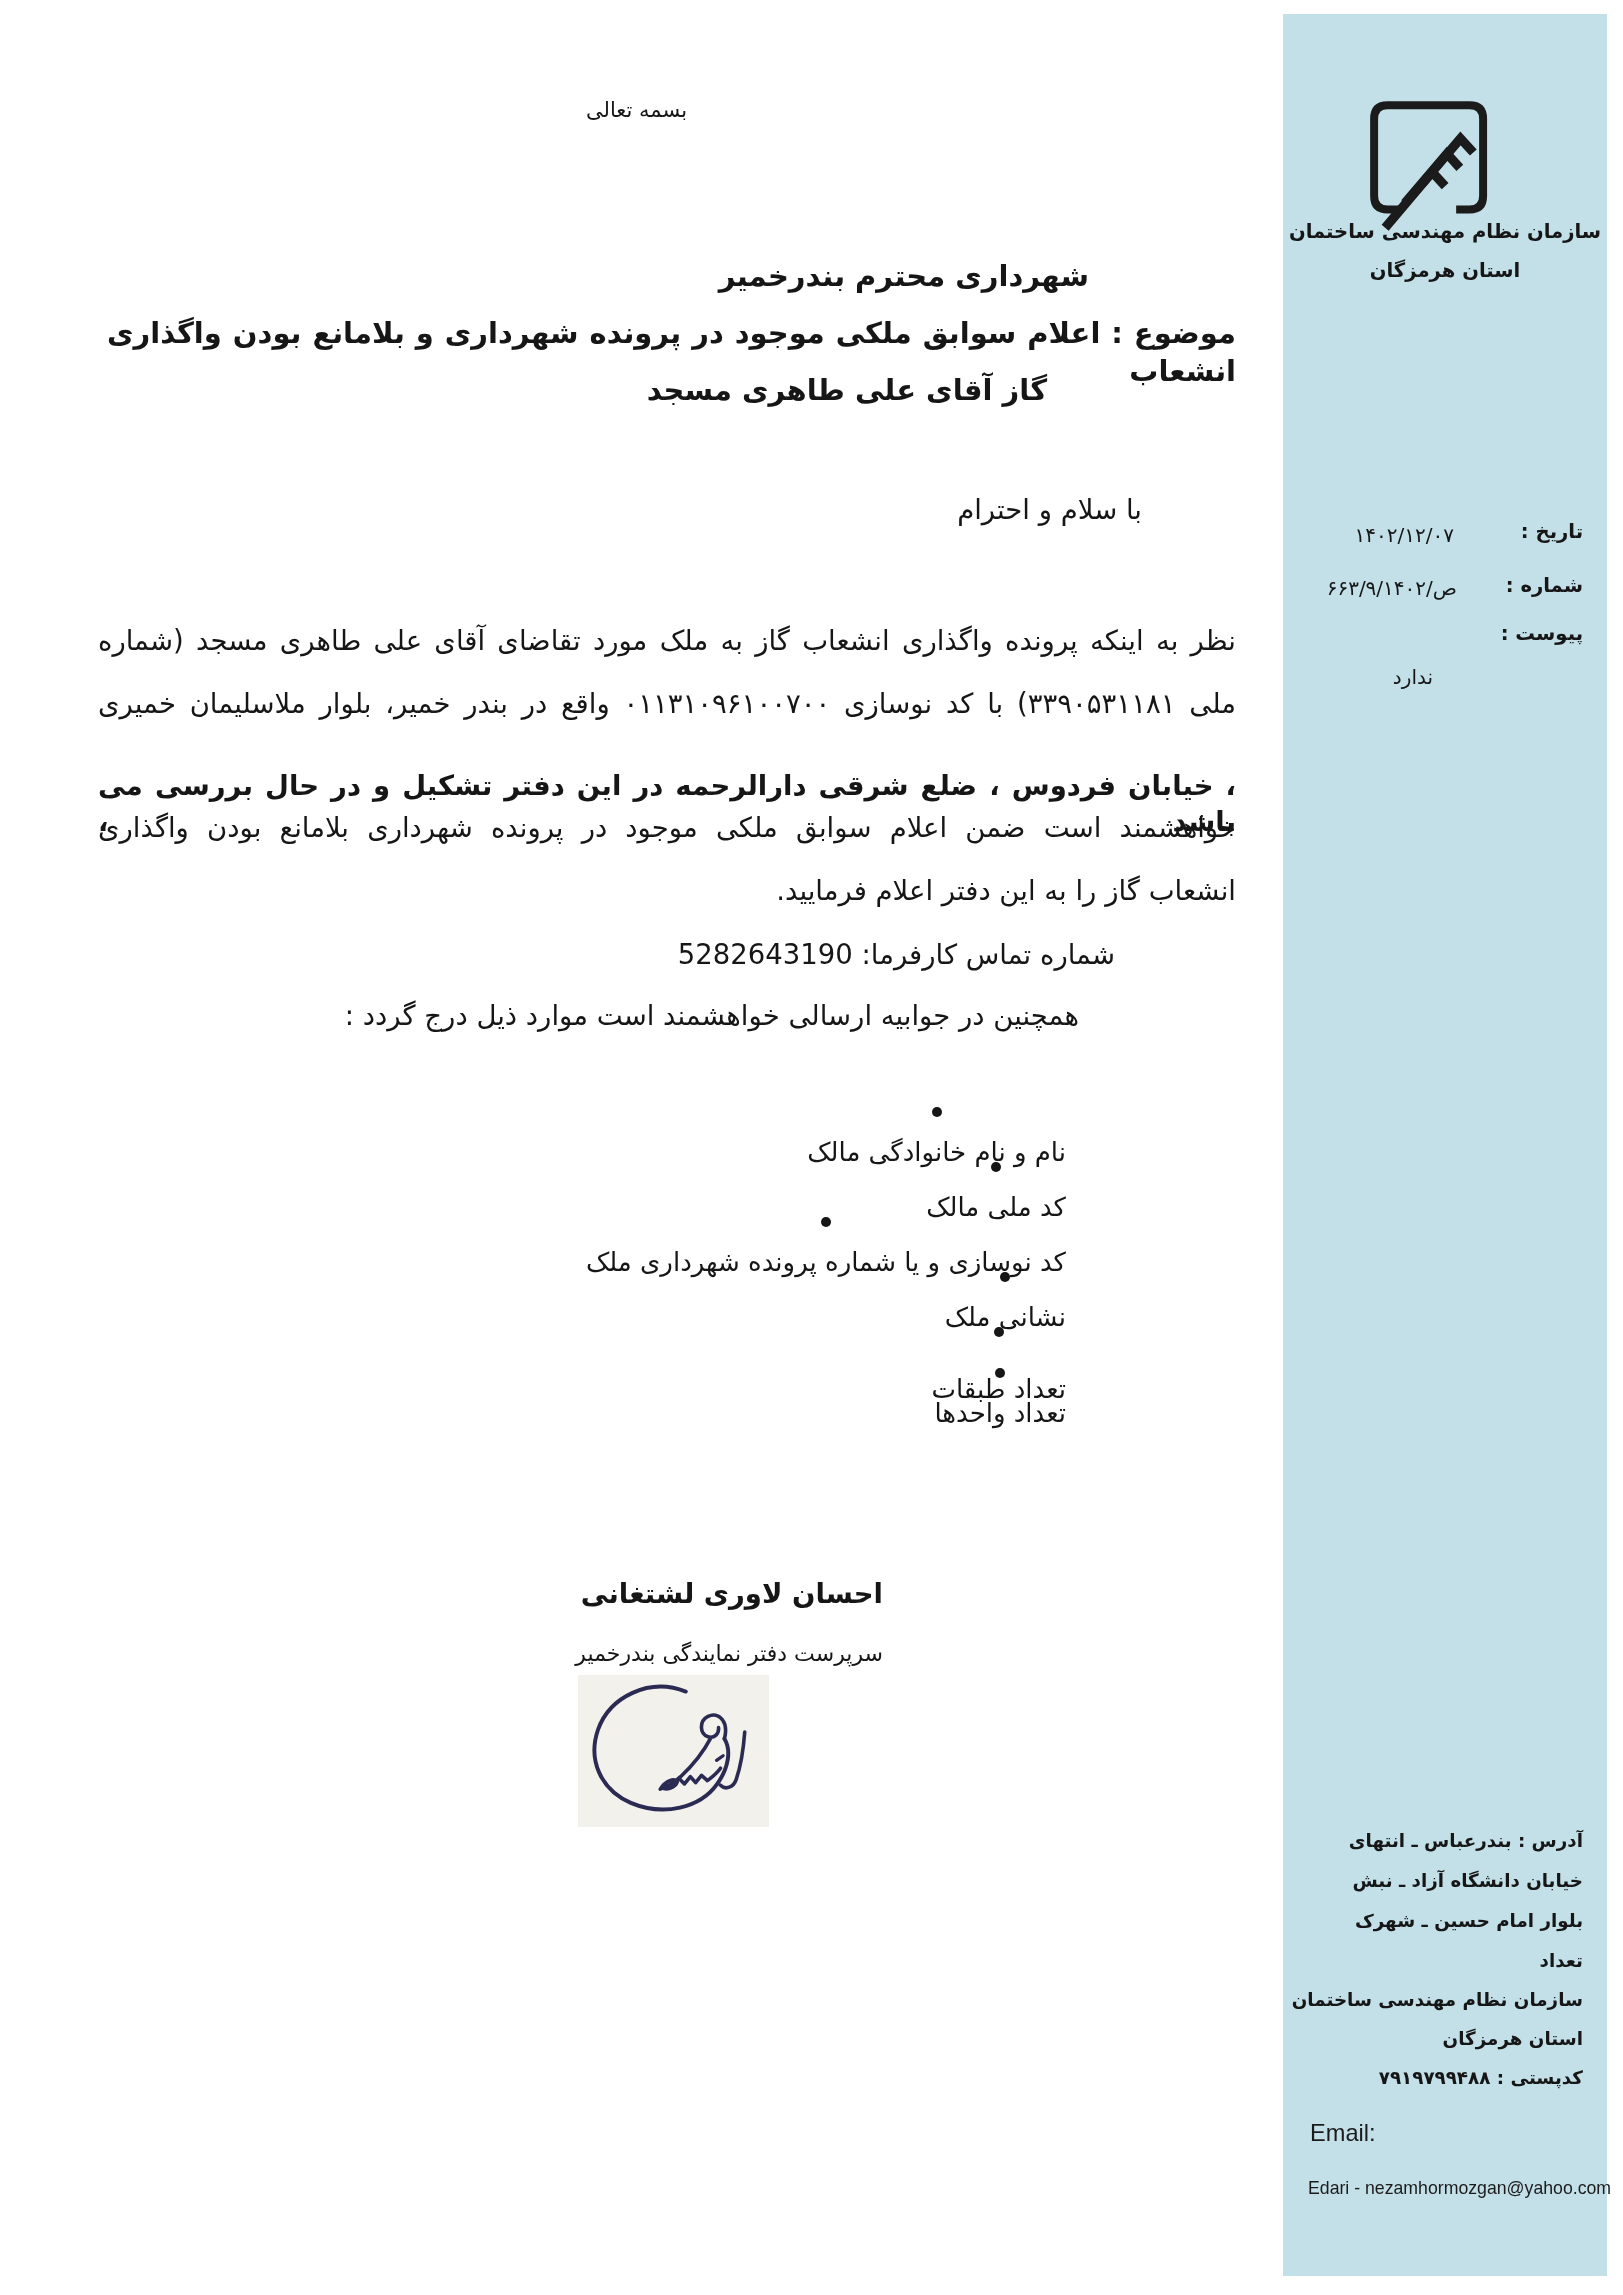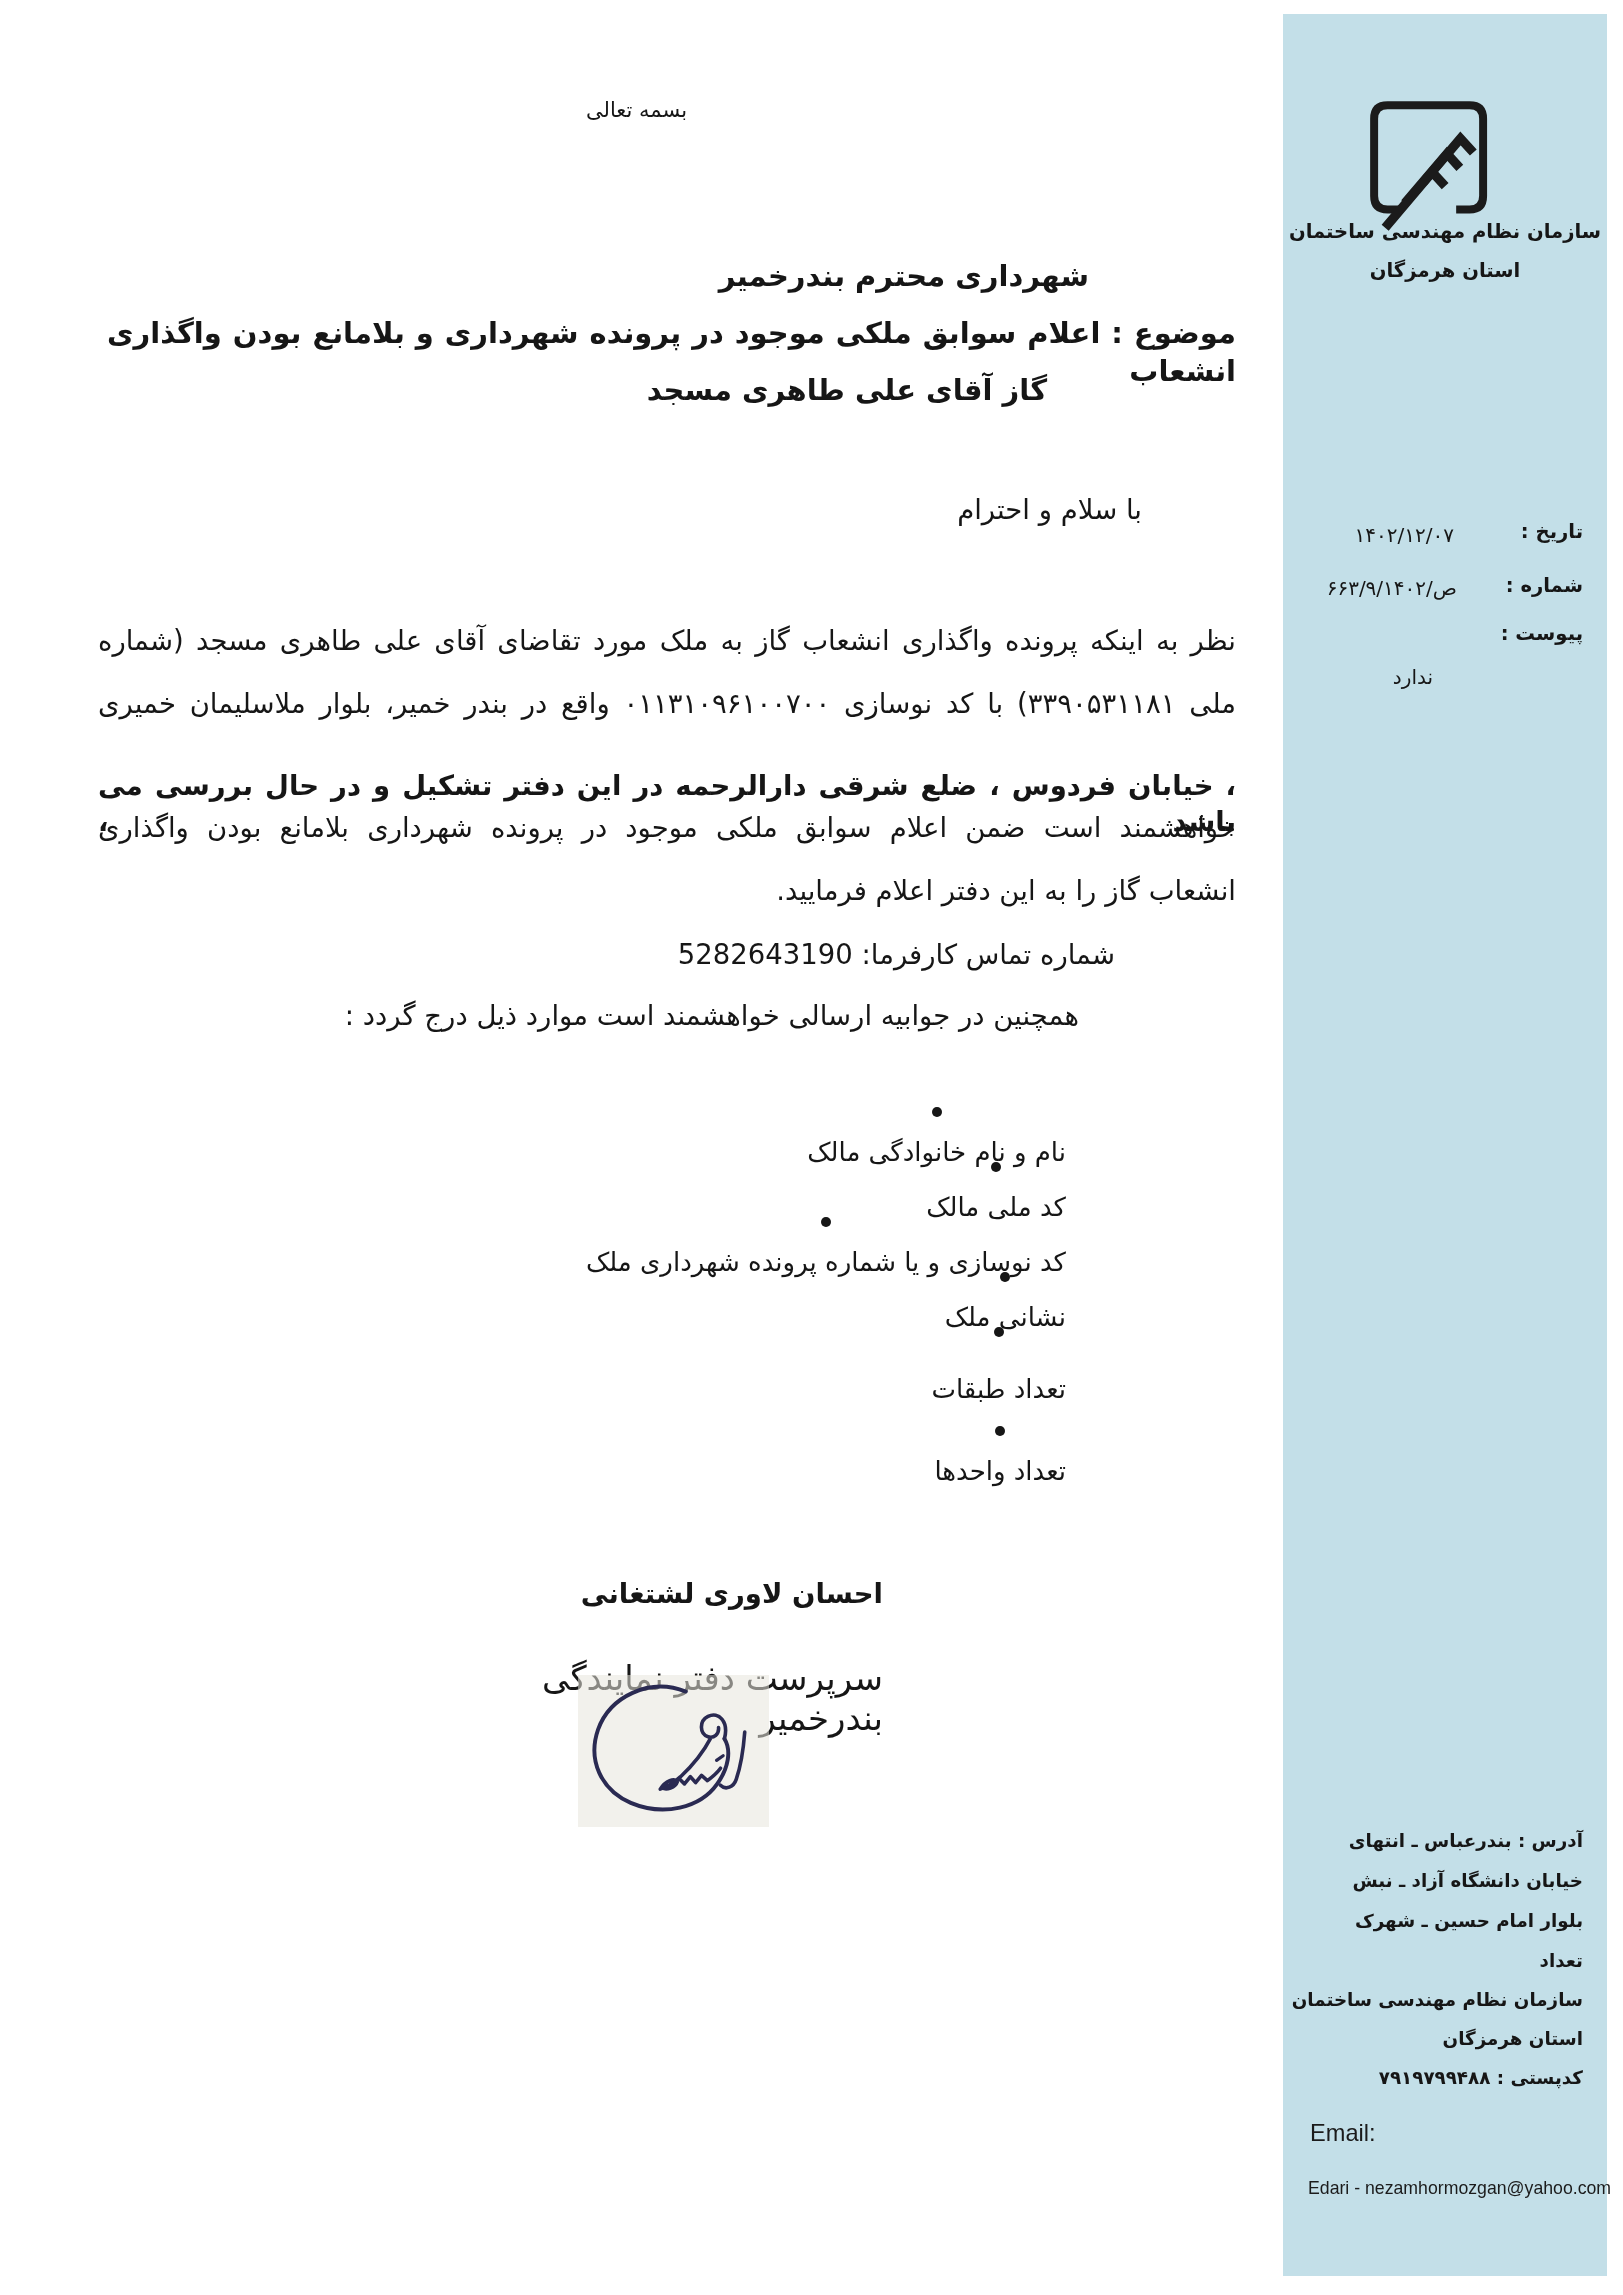--- a/index.html
+++ b/index.html
@@ -70,28 +70,28 @@
   <span class="fa bullet-text">کد نوسازی و یا شماره پرونده شهرداری ملک</span>
 </div>
 <div class="abs bullet-row" style="right:557px;top:1272px;">
   <span class="bullet-dot"></span>
   <span class="fa bullet-text">نشانی ملک</span>
 </div>
 <div class="abs bullet-row" style="right:557px;top:1327px;gap:36px;">
   <span class="bullet-dot"></span>
   <span class="fa bullet-text">تعداد طبقات</span>
 </div>
-<div class="abs bullet-row" style="right:557px;top:1426px;">
+<div class="abs bullet-row" style="right:557px;top:1368px;">
   <span class="bullet-dot"></span>
   <span class="fa bullet-text">تعداد واحدها</span>
 </div>
 
 <div class="abs fa cline bold" style="left:458px;top:1577px;width:425px;font-size:27.5px;">احسان لاوری لشتغانی</div>
 
-<div class="abs fa cline" style="left:425px;top:1641px;width:458px;font-size:34px;margin-top:17px;">سرپرست دفتر نمایندگی بندرخمیر</div>
+<div class="abs fa cline" style="left:425px;top:1641px;width:458px;font-size:22px;">سرپرست دفتر نمایندگی بندرخمیر</div>
 
 <div class="abs sig-backdrop" style="left:578px;top:1675px;width:191px;height:152px;"></div>
 
 <svg class="abs" style="left:581px;top:1677px;" width="186" height="147" viewBox="0 0 284 224" fill="none" xmlns="http://www.w3.org/2000/svg">
   <path class="sig-path" d="M160 22 C 104 0, 44 30, 26 80 C 10 126, 30 172, 76 192 C 126 213, 182 200, 208 163 C 225 139, 230 112, 219 94" stroke="#2a2a52" stroke-width="6" stroke-linecap="round" stroke-linejoin="round"></path>
   <path class="sig-path" d="M219 94 C 226 68, 210 52, 194 60 C 180 67, 181 87, 194 91 C 203 94, 211 87, 210 77 M 198 93 C 186 116, 168 137, 152 152 C 143 160, 131 168, 121 171 C 129 158, 143 153, 147 160 C 144 169, 130 173, 124 169 L 139 163 L 150 155 L 158 163 L 167 152 L 175 161 L 184 150 L 193 158 C 201 152, 208 146, 213 139" stroke="#2a2a52" stroke-width="5.5" stroke-linecap="round" stroke-linejoin="round"></path>
   <path class="sig-path" d="M250 84 C 248 110, 244 136, 237 156 C 233 168, 221 173, 213 165" stroke="#2a2a52" stroke-width="5.5" stroke-linecap="round" stroke-linejoin="round"></path>
   <path class="sig-path" d="M207 127 L 217 120" stroke="#2a2a52" stroke-width="5" stroke-linecap="round"></path>
 </svg>
 

